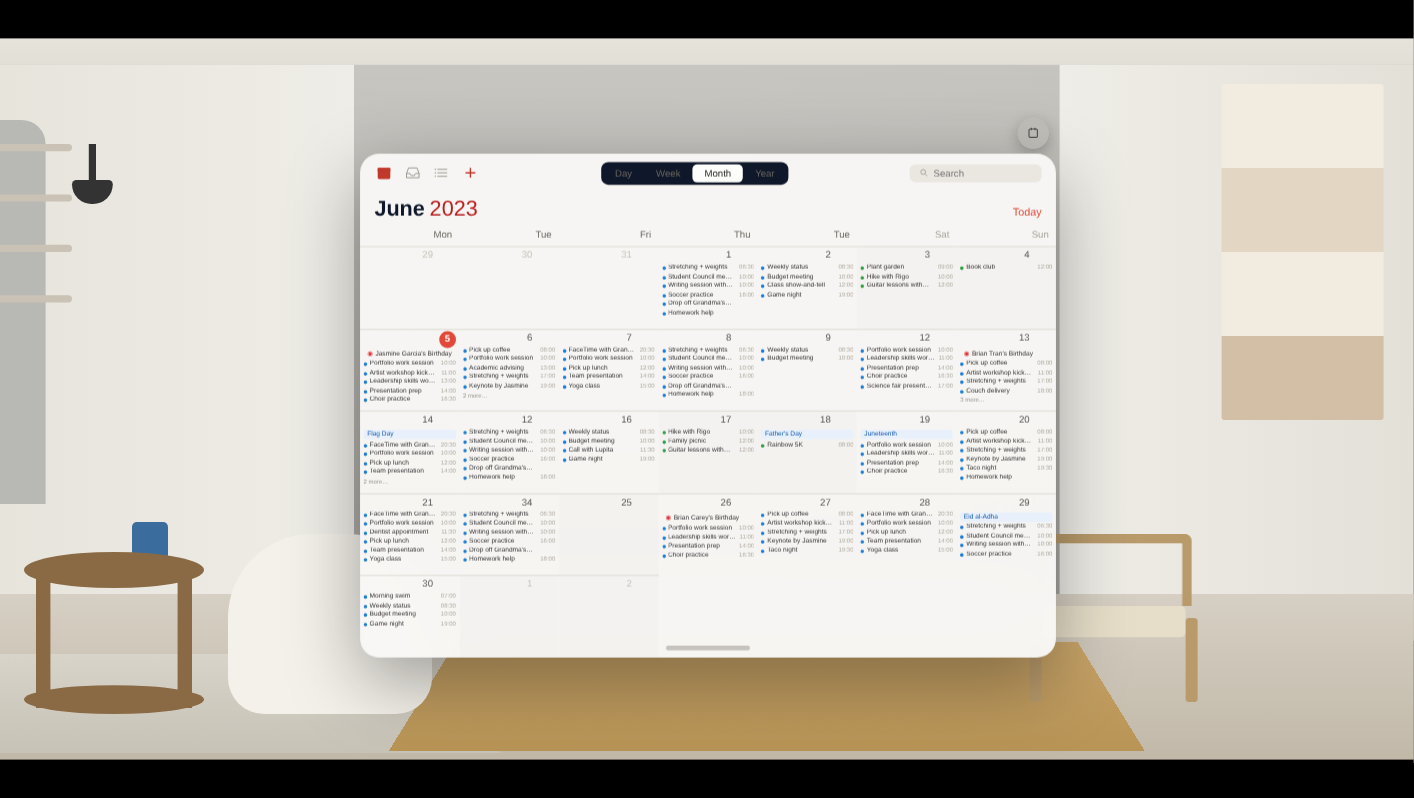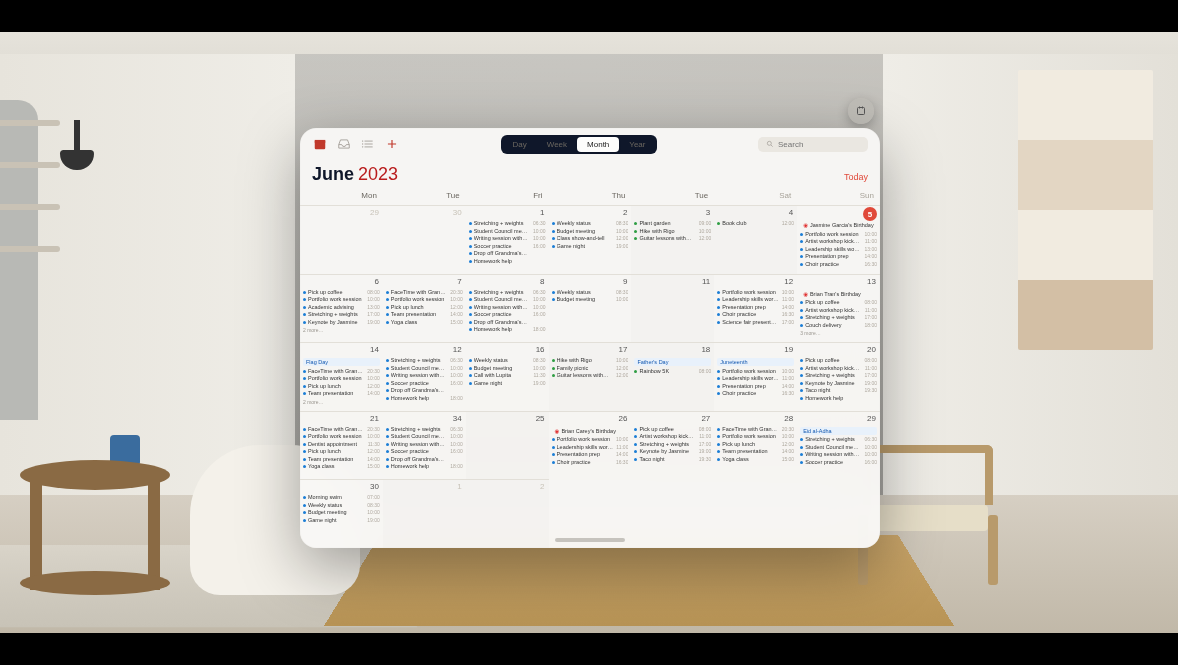--- a/index.html
+++ b/index.html
@@ -84,21 +84,21 @@
   .title-row{ display:flex; align-items:baseline; padding:4px 12px 4px 12px;}
   .title-row .month{ font-size:18px; font-weight:700; color:#0f172a; margin-right:4px;}
   .title-row .year{ font-size:18px; font-weight:300; color:#b91c1c;}
   .title-row .today-link{ margin-left:auto; font-size:9px; color:#e0493a; cursor:pointer;}
 
   .grid{ flex:1; display:grid; grid-template-columns:repeat(7,1fr); grid-template-rows:16px repeat(5,1fr); }
   .grid .dow{ font-size:8px; color:#6b6760; text-align:right; padding:2px 6px; }
   .grid .dow.weekend{ color:#a8a39a;}
   .cell{ border-top:0.5px solid #e2dfd8; position:relative; overflow:hidden; padding:2px 3px 0 3px;}
   .cell.weekend{ background:rgba(0,0,0,0.012);}
-  .cell .daynum{ position:absolute; top:2px; right:4px; font-size:8px; color:#555;}
+  .cell .daynum{ position:absolute; top:2px; right:22px; font-size:8px; color:#555;}
   .cell .daynum.today{ background:#e0493a;color:#fff;border-radius:50%; width:14px;height:14px; display:flex;align-items:center;justify-content:center; font-weight:600; top:1px; right:3px;}
   .events{ margin-top:12px; display:flex; flex-direction:column; gap:0.5px;}
   .ev{ display:flex; align-items:center; font-size:5.5px; line-height:7px; white-space:nowrap; overflow:hidden;}
   .ev .dot{ width:3px;height:3px;border-radius:50%;background:#1c7ed6;margin-right:2px;flex-shrink:0;}
   .ev .dot.green{background:#2f9e44;}
   .ev .label{ flex:1; overflow:hidden; text-overflow:ellipsis; color:#333;}
   .ev .time{ color:#b0aaa0; margin-left:3px; font-size:5px;}
   .allday{ font-size:5.5px; padding:1px 3px; border-radius:2px; margin:1px 0; white-space:nowrap; overflow:hidden; text-overflow:ellipsis;}
   .allday.hol{ background:#e8f1fb; color:#1358b0;}
   .allday.bday{ color:#333;}
@@ -219,20 +219,24 @@
       <div class="dow weekend">Sun</div>
       <div class="cell">
         <div class="daynum" style="color: rgb(200, 195, 184);">29</div>
         <div class="events"></div>
       </div>
       <div class="cell">
         <div class="daynum" style="color: rgb(200, 195, 184);">30</div>
         <div class="events"></div>
       </div>
       <div class="cell">
+        <div class="daynum" style="color: rgb(200, 195, 184);">31</div>
+        <div class="events"></div>
+      </div>
+      <div class="cell">
         <div class="daynum">1</div>
         <div class="events">
           <div class="ev">
             <span class="dot"></span>
             <span class="label">Stretching + weights</span>
             <span class="time">06:30</span>
           </div>
           <div class="ev">
             <span class="dot"></span>
             <span class="label">Student Council mee…</span>
@@ -450,24 +454,20 @@
             <span class="label">Weekly status</span>
             <span class="time">08:30</span>
           </div>
           <div class="ev">
             <span class="dot"></span>
             <span class="label">Budget meeting</span>
             <span class="time">10:00</span>
           </div>
         </div>
       </div>
-      <div class="cell weekend">
-        <div class="daynum">11</div>
-        <div class="events"></div>
-      </div>
       <div class="cell">
         <div class="daynum">12</div>
         <div class="events">
           <div class="ev">
             <span class="dot"></span>
             <span class="label">Portfolio work session</span>
             <span class="time">10:00</span>
           </div>
           <div class="ev">
             <span class="dot"></span>

